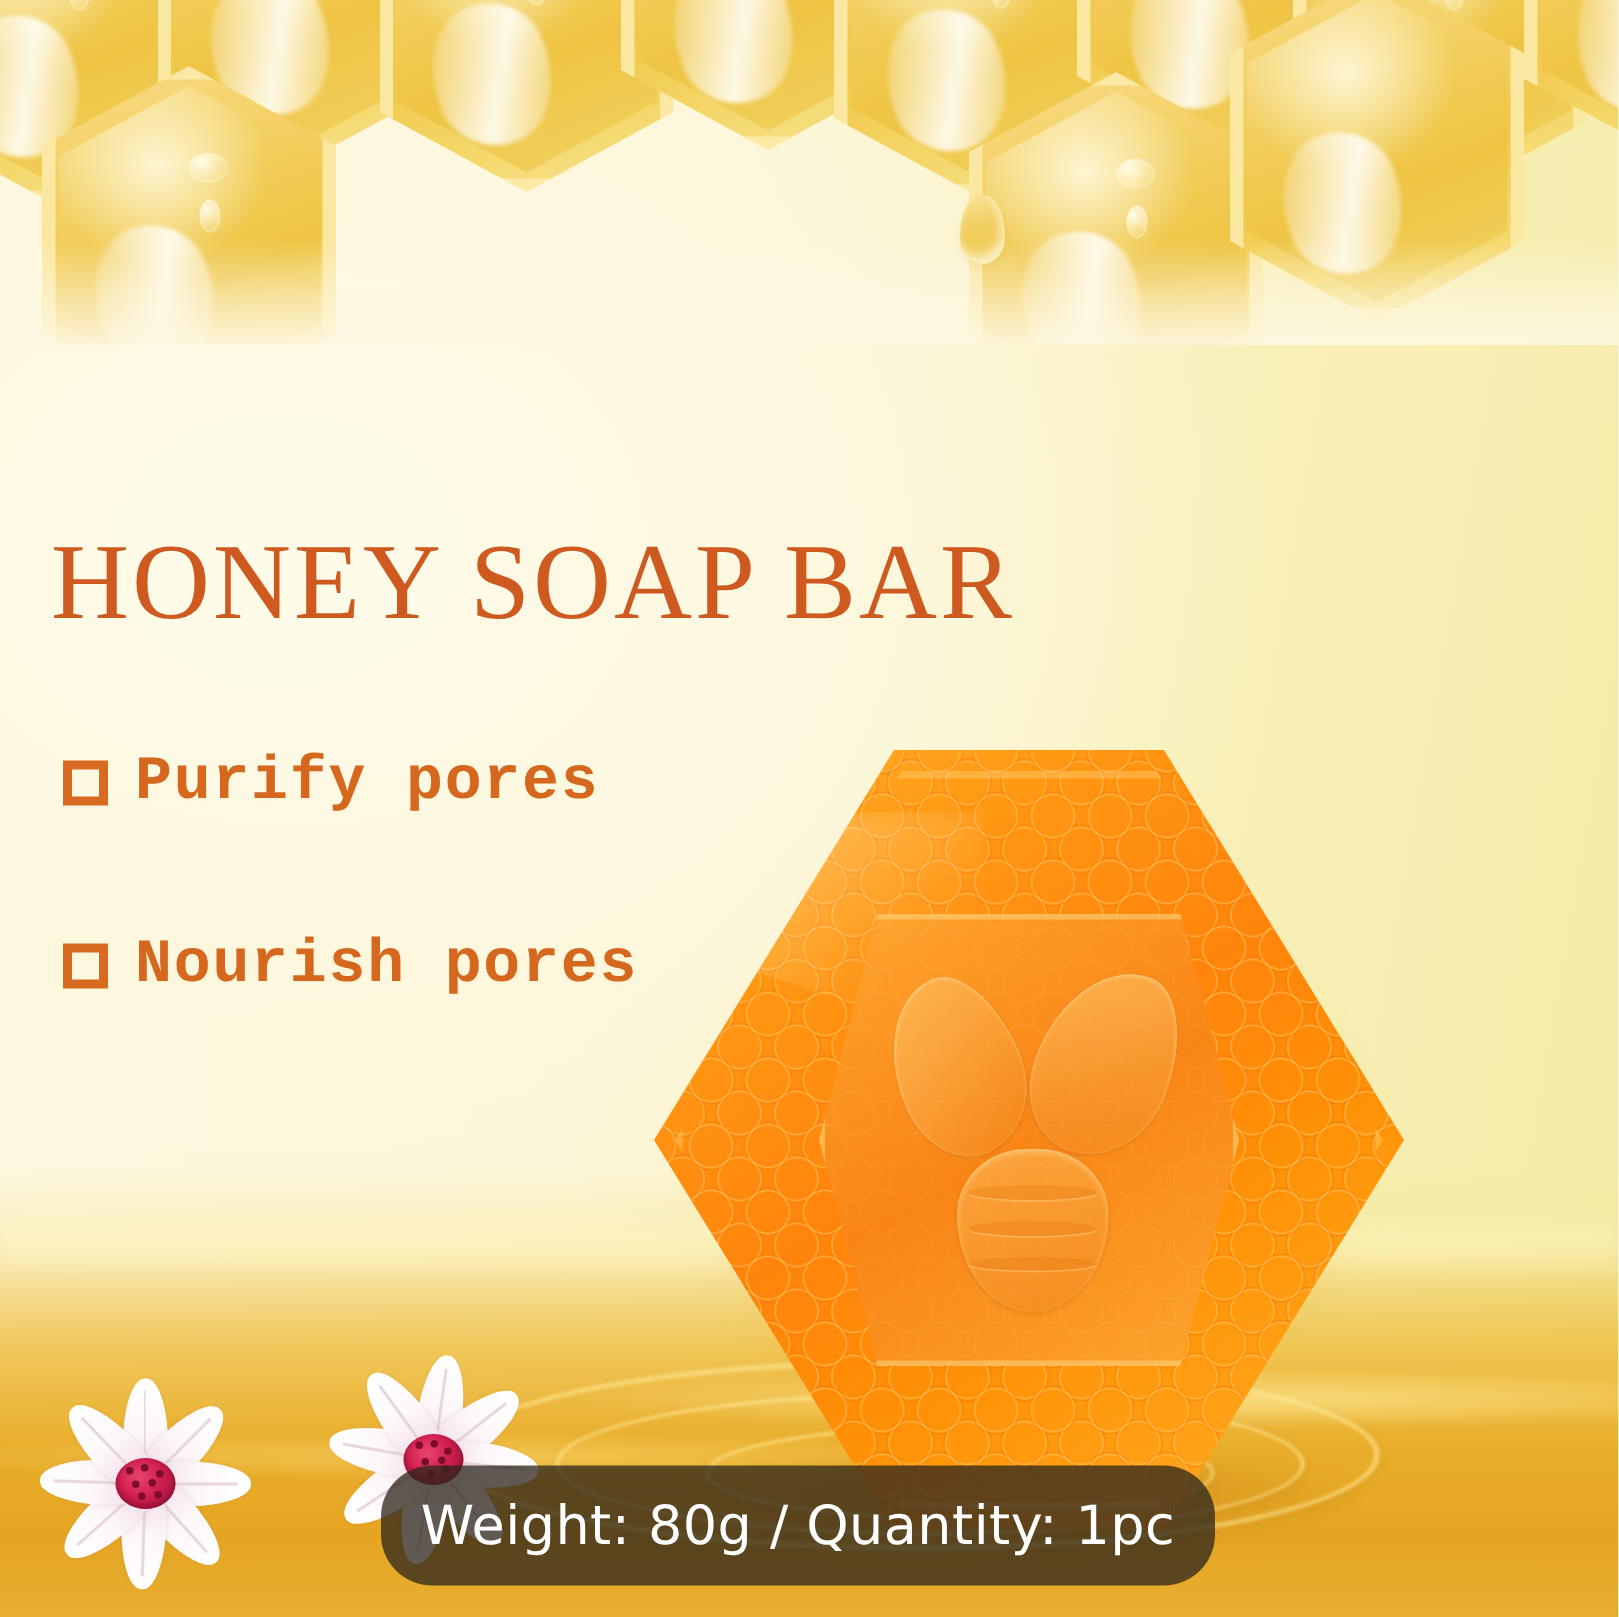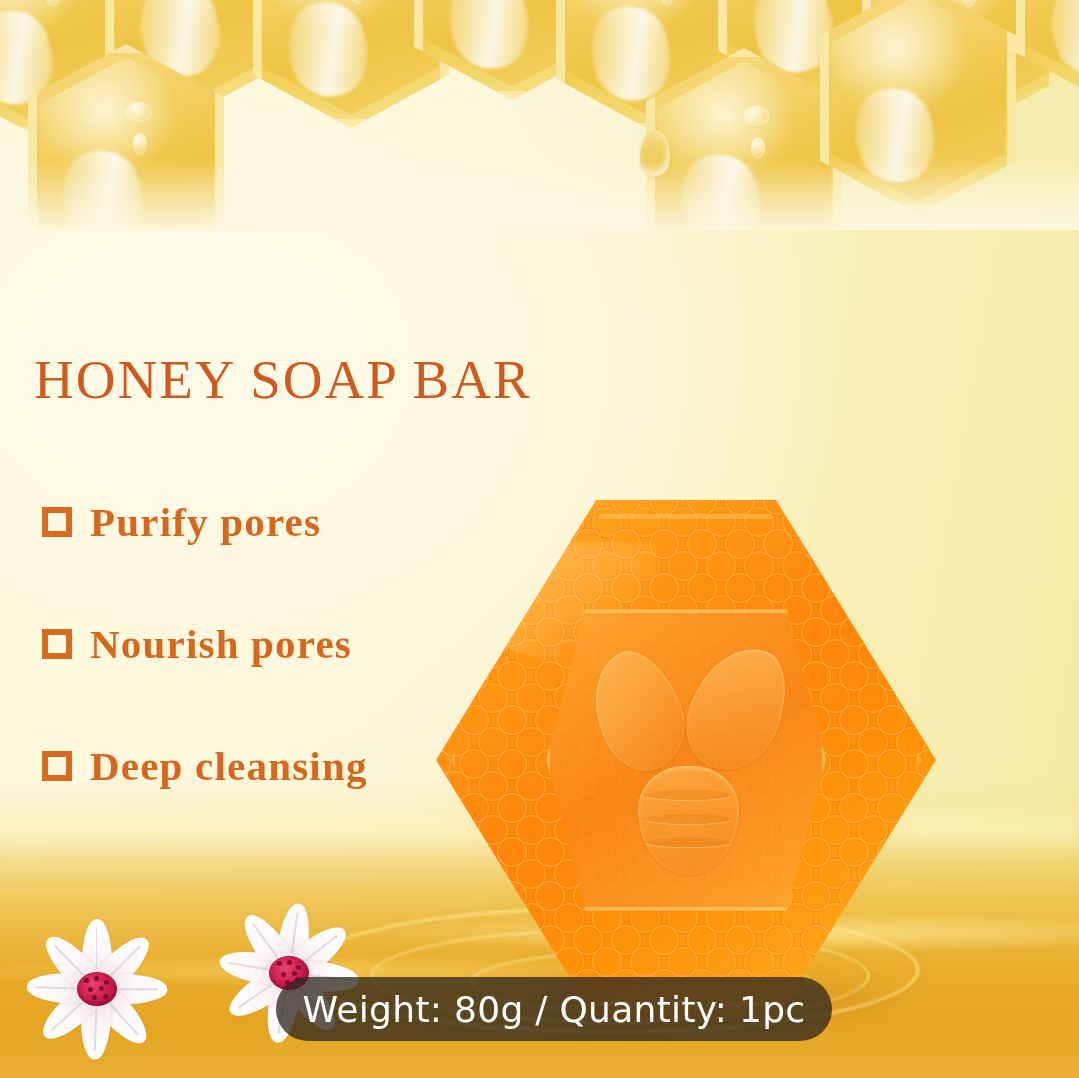--- a/index.html
+++ b/index.html
@@ -206,21 +206,21 @@
     border-radius: 50%;
     background: radial-gradient(ellipse at 50% 50%, rgba(176,104,10,.40) 0%, rgba(176,104,10,0) 72%);
     filter: blur(7px);
   }
 
   
   .title {
     position: absolute;
     left: 34px; top: 352px;
     font-family: "Liberation Serif", "DejaVu Serif", serif;
-    font-size: 55px;
+    font-size: 72px;
     letter-spacing: 2px;
     line-height: 1;
     color: #ce5a1f;
     white-space: nowrap;
     text-shadow: 0 1px 0 rgba(255,255,235,.5);
   }
   .features {
     position: absolute;
     left: 42px; top: 492px;
     width: 470px;
@@ -232,33 +232,33 @@
     height: 60px;
     margin-bottom: 62px;
   }
   .chk {
     width: 30px; height: 30px;
     flex: 0 0 30px;
     border: 6px solid #d96a22;
     background: transparent;
   }
   .feat-label {
-    font-family: Liberation Serif, serif;
+    font-family: Liberation Mono, monospace;
     font-weight: bold;
     font-size: 41px;
     letter-spacing: 1.2px;
     color: #d5671f;
     white-space: nowrap;
     text-shadow: 0 1px 1px rgba(255,245,210,.5);
   }
 
   .badge {
     position: absolute;
-    left: 276px; top: 977px;
-    width: 556px; height: 64px;
+    left: 254px; top: 977px;
+    width: 556px; height: 80px;
     border-radius: 34px;
     background: rgba(46,38,28,.76);
     display: flex;
     align-items: center;
     justify-content: center;
   }
   .badge-text {
     color: #ffffff;
     font-family: "DejaVu Sans", "Liberation Sans", sans-serif;
     font-size: 36px;
@@ -417,23 +417,19 @@
 
   <div class="features">
     <div class="feature">
       <span class="chk"></span>
       <span class="feat-label">Purify pores</span>
     </div>
     <div class="feature">
       <span class="chk"></span>
       <span class="feat-label">Nourish pores</span>
     </div>
-    <div class="feature">
-      <span class="chk"></span>
-      <span class="feat-label">Deep cleansing</span>
-    </div>
   </div>
 
   <div class="badge">
     <span class="badge-text">Weight: 80g / Quantity: 1pc</span>
   </div>
 
 </div>
 
 </body></html>

